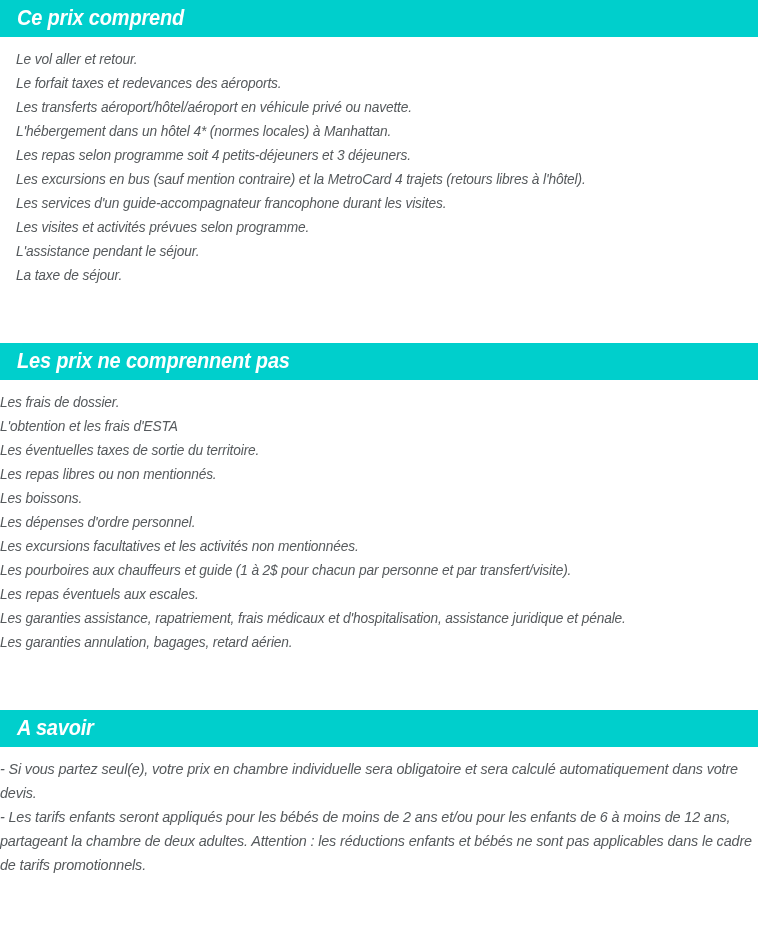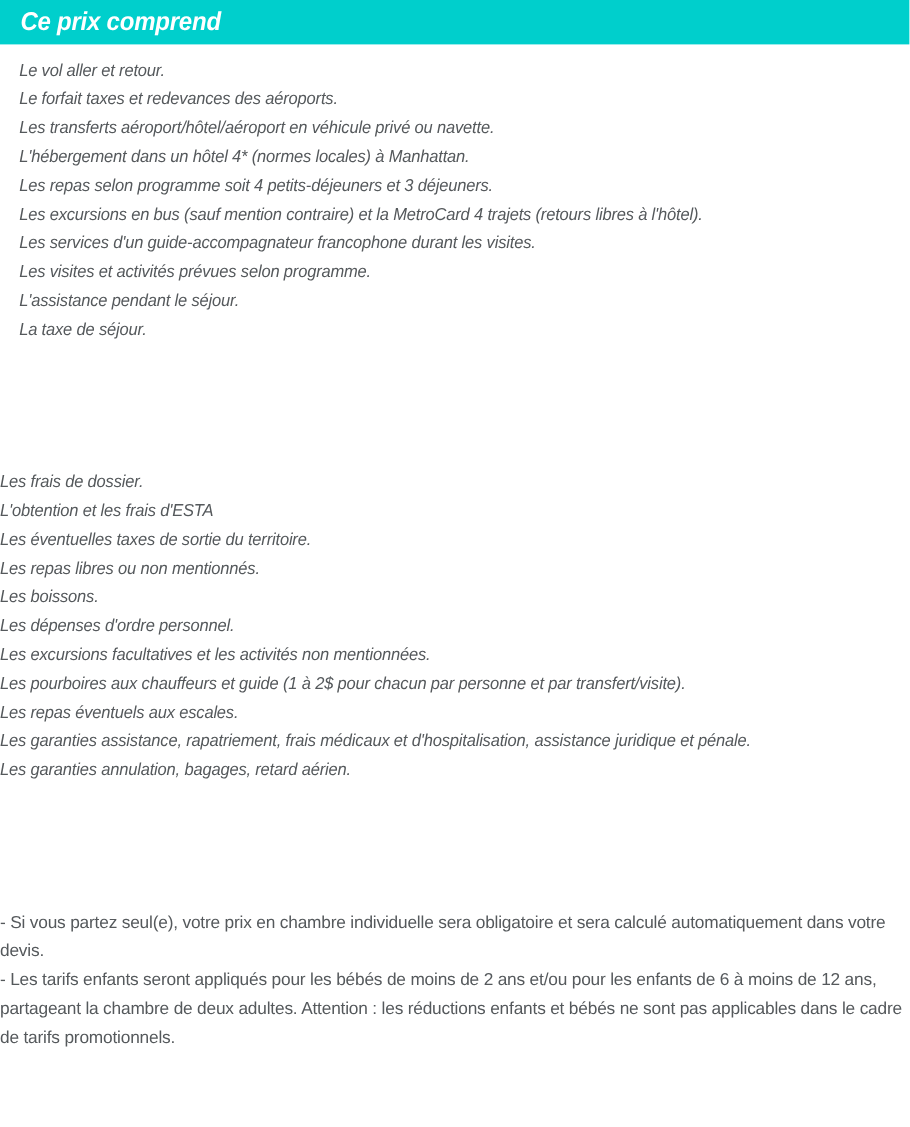--- a/index.html
+++ b/index.html
@@ -53,20 +53,21 @@
     line-height: 24px;
     letter-spacing: -0.15px;
     transform: scaleX(0.955);
     transform-origin: left center;
     white-space: nowrap;
     padding-left: 0px;
   }
   .para {
     color: #55595c;
     font-family: "Liberation Sans", sans-serif;
+    font-style: italic;
     font-size: 14.4px;
     line-height: 24px;
     letter-spacing: -0.15px;
     margin: 0;
     padding: 0;
     width: 752px;
     text-align: left;
   }
 
   
@@ -92,34 +93,40 @@
     <li class="body-line">Les transferts aéroport/hôtel/aéroport en véhicule privé ou navette.</li>
     <li class="body-line">L'hébergement dans un hôtel 4* (normes locales) à Manhattan.</li>
     <li class="body-line">Les repas selon programme soit 4 petits-déjeuners et 3 déjeuners.</li>
     <li class="body-line">Les excursions en bus (sauf mention contraire) et la MetroCard 4 trajets (retours libres à l'hôtel).</li>
     <li class="body-line">Les services d'un guide-accompagnateur francophone durant les visites.</li>
     <li class="body-line">Les visites et activités prévues selon programme.</li>
     <li class="body-line">L'assistance pendant le séjour.</li>
     <li class="body-line">La taxe de séjour.</li>
   </ul>
 
+  <div class="section-header" id="sec-excluded-header">
+    <span class="section-header-title">Les prix ne comprennent pas</span>
+  </div>
 
   <ul class="section-body" id="sec-excluded-body">
     <li class="body-line">Les frais de dossier.</li>
     <li class="body-line">L'obtention et les frais d'ESTA</li>
     <li class="body-line">Les éventuelles taxes de sortie du territoire.</li>
     <li class="body-line">Les repas libres ou non mentionnés.</li>
     <li class="body-line">Les boissons.</li>
     <li class="body-line">Les dépenses d'ordre personnel.</li>
     <li class="body-line">Les excursions facultatives et les activités non mentionnées.</li>
     <li class="body-line">Les pourboires aux chauffeurs et guide (1 à 2$ pour chacun par personne et par transfert/visite).</li>
     <li class="body-line">Les repas éventuels aux escales.</li>
     <li class="body-line">Les garanties assistance, rapatriement, frais médicaux et d'hospitalisation, assistance juridique et pénale.</li>
     <li class="body-line">Les garanties annulation, bagages, retard aérien.</li>
   </ul>
 
+  <div class="section-header" id="sec-notes-header">
+    <span class="section-header-title">A savoir</span>
+  </div>
 
   <div class="section-body" id="sec-notes-body">
     <p class="para">- Si vous partez seul(e), votre prix en chambre individuelle sera obligatoire et sera calculé automatiquement dans votre devis.</p>
     <p class="para">- Les tarifs enfants seront appliqués pour les bébés de moins de 2 ans et/ou pour les enfants de 6 à moins de 12 ans, partageant la chambre de deux adultes. Attention : les réductions enfants et bébés ne sont pas applicables dans le cadre de tarifs promotionnels.</p>
   </div>
 
 </div>
 
 </body></html>

